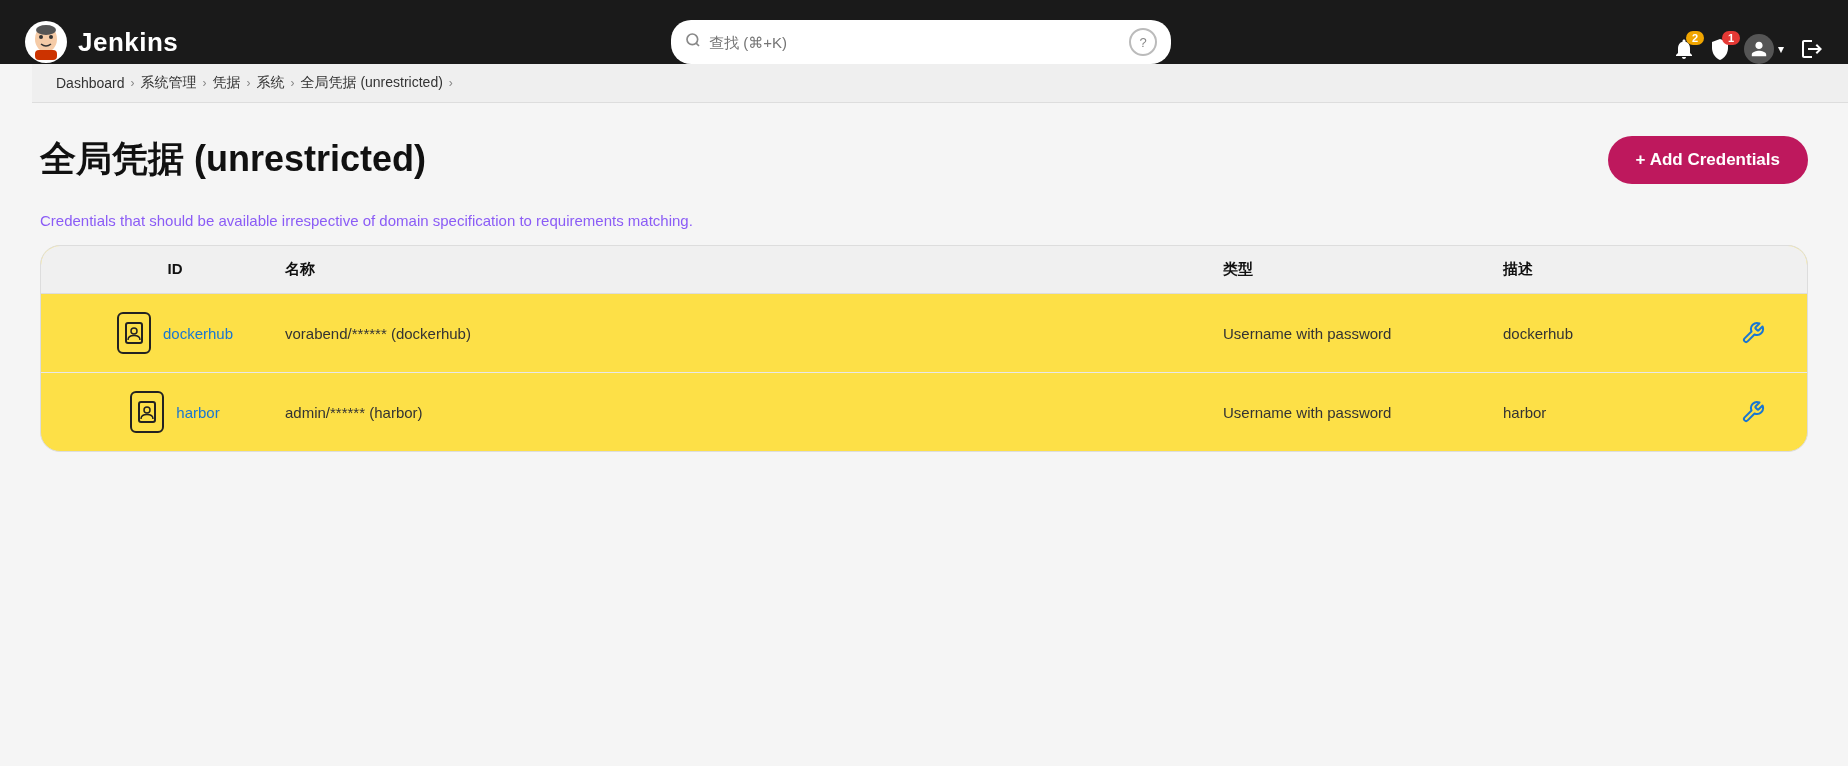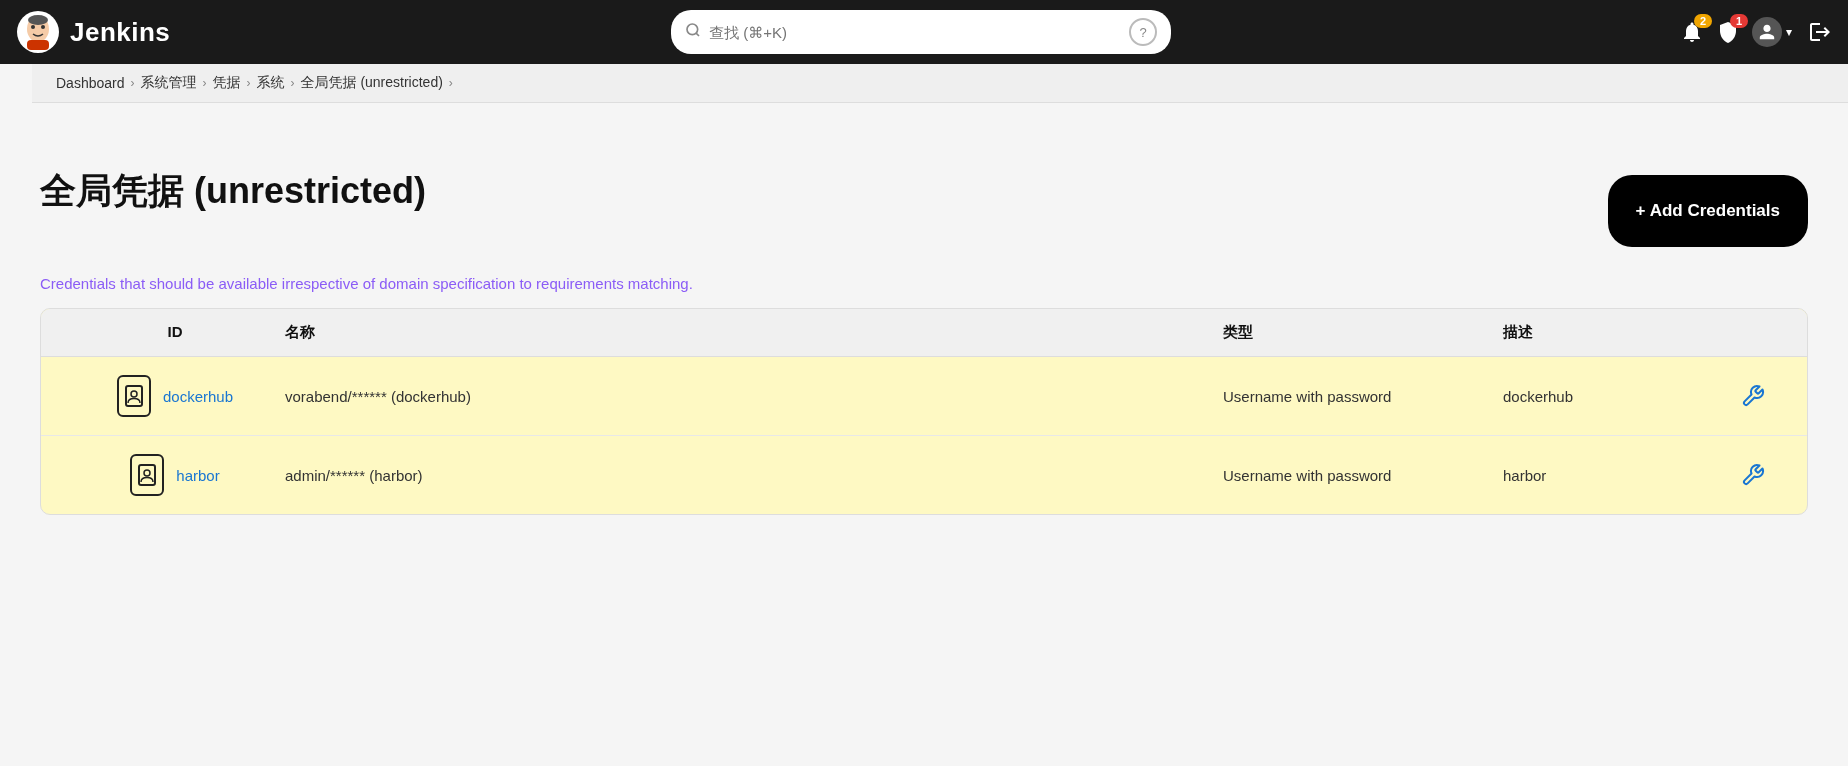--- a/index.html
+++ b/index.html
@@ -3,22 +3,22 @@
   <meta charset="utf-8">
   <style>
     * { box-sizing: border-box; margin: 0; padding: 0; }
     body { font-family: -apple-system, BlinkMacSystemFont, 'Segoe UI', sans-serif; background: #f5f5f5; min-height: 766px; }
 
     
     .header {
       background: #1a1a1a;
       height: 64px;
       display: flex;
-      align-items: center;
-      padding: 0 16px;
+      align-items: flex-end;
+      padding: 0 24px;
       gap: 16px;
     }
     .header-logo {
       display: flex;
       align-items: center;
       gap: 10px;
       color: white;
       text-decoration: none;
     }
     .jenkins-logo-icon {
@@ -146,45 +146,44 @@
       align-items: center;
       justify-content: space-between;
       margin-bottom: 28px;
     }
     .page-title {
       font-size: 36px;
       font-weight: bold;
       color: #111;
     }
     .add-credentials-btn {
-      background: #000000;
+      background: #be185d;
       color: white;
       border: none;
       border-radius: 24px;
-      padding: 26px 28px;
+      padding: 14px 28px;
       font-size: 17px;
       font-weight: 600;
       cursor: pointer;
       display: flex;
       align-items: center;
       gap: 8px;
-      margin-top: 40px;
     }
 
     
     .description-text {
       font-size: 15px;
       color: #8b5cf6;
       margin-bottom: 16px;
     }
 
     
     .credentials-table {
-      background: #fef9c3;
-      border-radius: 10px;
+      background: #fde047;
+      border-radius: 20px;
       border: 1px solid #ddd;
       overflow: hidden;
       width: 100%;
     }
     .table-header-row {
       display: grid;
       grid-template-columns: 220px 1fr 280px 220px 60px;
       background: #f0f0f0;
       padding: 14px 24px;
       border-bottom: 1px solid #ddd;

